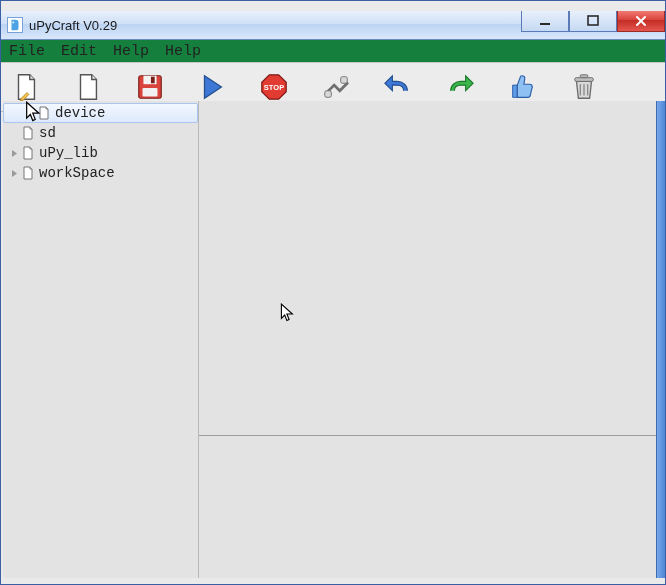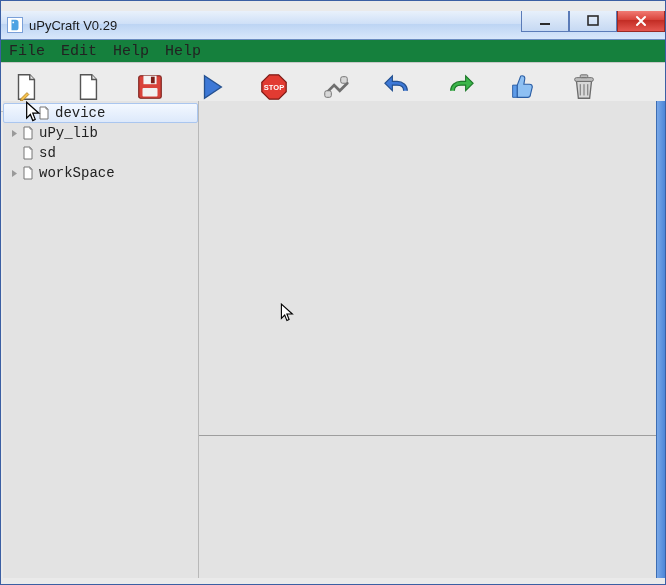--- a/index.html
+++ b/index.html
@@ -287,35 +287,20 @@
               <path d="M9 1v2h2" fill="#eee" stroke="#777"></path>
             </svg>
         </span>
         <span>device</span>
         <svg class="cursor-arrow" style="position:static;margin-left:-80px; margin-top:-2px" width="14" height="18" viewBox="0 0 14 18">
           <path d="M1 1l0 13 3-3 2 5 2-1-2-5 5 0z" fill="#fff" stroke="#000" stroke-width="1"></path>
         </svg>
       </div>
 
       <div class="tree-row">
-        <span class="expander">
-          <svg width="9" height="9" viewBox="0 0 9 9">
-              <path d="M2 1l5 3.5L2 8z" fill="#9a9a9a"></path>
-            </svg>
-        </span>
-        <span class="file-ico">
-          <svg viewBox="0 0 14 14">
-              <path d="M3 1h6l2 2v10H3z" fill="#fff" stroke="#777"></path>
-              <path d="M9 1v2h2" fill="#eee" stroke="#777"></path>
-            </svg>
-        </span>
-        <span>uPy_lib</span>
-      </div>
-
-      <div class="tree-row">
         <span class="expander"></span>
         <span class="file-ico">
           <svg viewBox="0 0 14 14">
               <path d="M3 1h6l2 2v10H3z" fill="#fff" stroke="#777"></path>
               <path d="M9 1v2h2" fill="#eee" stroke="#777"></path>
             </svg>
         </span>
         <span>sd</span>
       </div>
 
@@ -324,20 +309,35 @@
           <svg width="9" height="9" viewBox="0 0 9 9">
               <path d="M2 1l5 3.5L2 8z" fill="#9a9a9a"></path>
             </svg>
         </span>
         <span class="file-ico">
           <svg viewBox="0 0 14 14">
               <path d="M3 1h6l2 2v10H3z" fill="#fff" stroke="#777"></path>
               <path d="M9 1v2h2" fill="#eee" stroke="#777"></path>
             </svg>
         </span>
+        <span>uPy_lib</span>
+      </div>
+
+      <div class="tree-row">
+        <span class="expander">
+          <svg width="9" height="9" viewBox="0 0 9 9">
+              <path d="M2 1l5 3.5L2 8z" fill="#9a9a9a"></path>
+            </svg>
+        </span>
+        <span class="file-ico">
+          <svg viewBox="0 0 14 14">
+              <path d="M3 1h6l2 2v10H3z" fill="#fff" stroke="#777"></path>
+              <path d="M9 1v2h2" fill="#eee" stroke="#777"></path>
+            </svg>
+        </span>
         <span>workSpace</span>
       </div>
 
     </div>
 
     <div class="editor-panel">
       <div class="editor-top">
         <svg class="cursor-arrow" style="left:80px; top:202px;" width="16" height="22" viewBox="0 0 14 20">
           <path d="M1 1l0 13 3-3 2 5 2-1-2-5 5 0z" fill="#fff" stroke="#000" stroke-width="1"></path>
         </svg>

